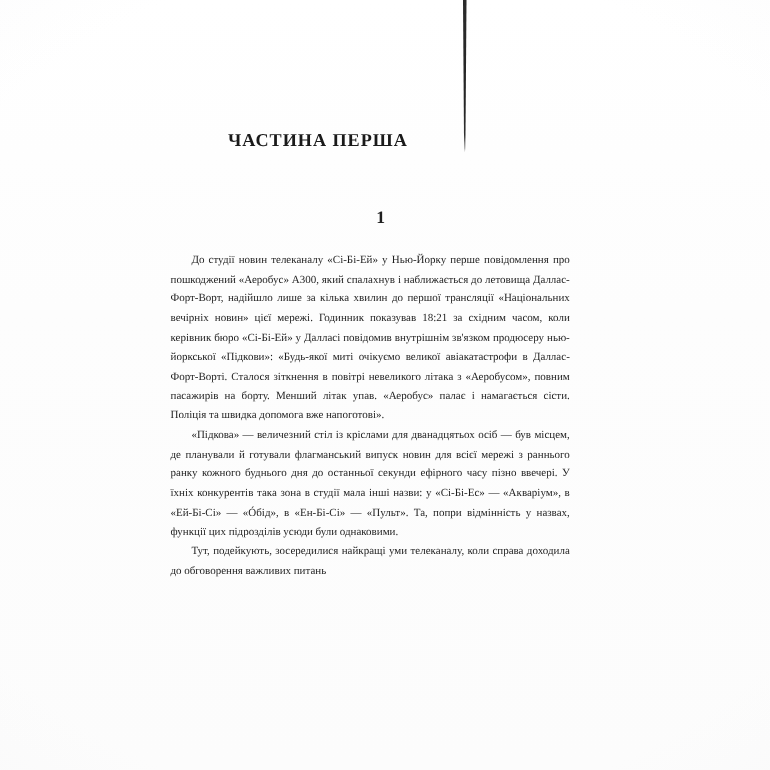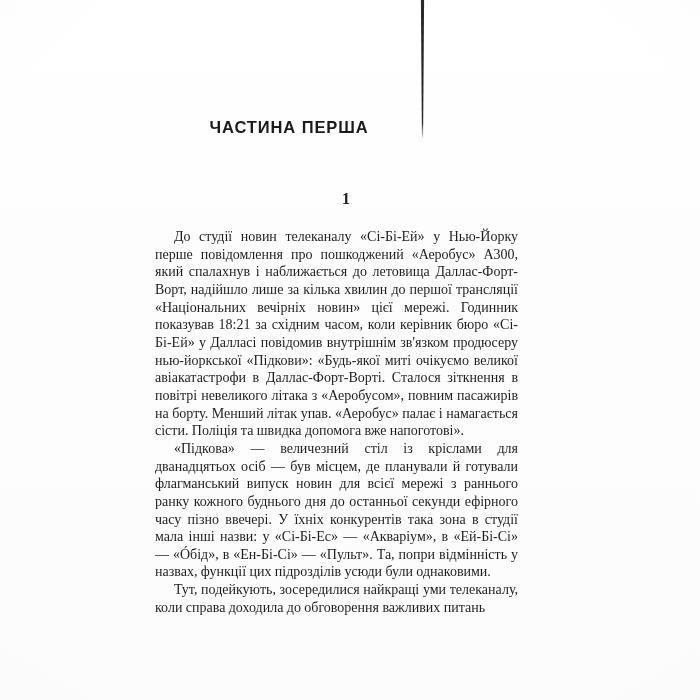--- a/index.html
+++ b/index.html
@@ -51,21 +51,21 @@
     clip-path: polygon(18% 0%, 82% 0%, 62% 97%, 50% 100%, 38% 97%);
   }
 
   #part-title {
     position: absolute;
     left: 0;
     right: 0;
     top: 118px;
     text-align: center;
     padding-right: 122px;
-    font-family: Liberation Sans, sans-serif;
+    font-family: Liberation Serif, serif;
     font-weight: bold;
     font-size: 16.5px;
     letter-spacing: 0.9px;
     color: #1a1a1a;
     white-space: nowrap;
   }
 
   #chapter-number {
     position: absolute;
     left: 0;
@@ -84,21 +84,21 @@
     left: 155px;
     top: 228px;
     width: 363px;
   }
 
   .para {
     margin: 0;
     text-align: justify;
     text-justify: inter-word;
     text-indent: 19px;
-    font-size: 14px;
+    font-size: 10px;
     line-height: 17.65px;
     color: #1e1e1e;
     hyphens: manual;
     word-spacing: -0.1px;
   }
 </style>
 </head>
 <body>
 
 <div id="page">

